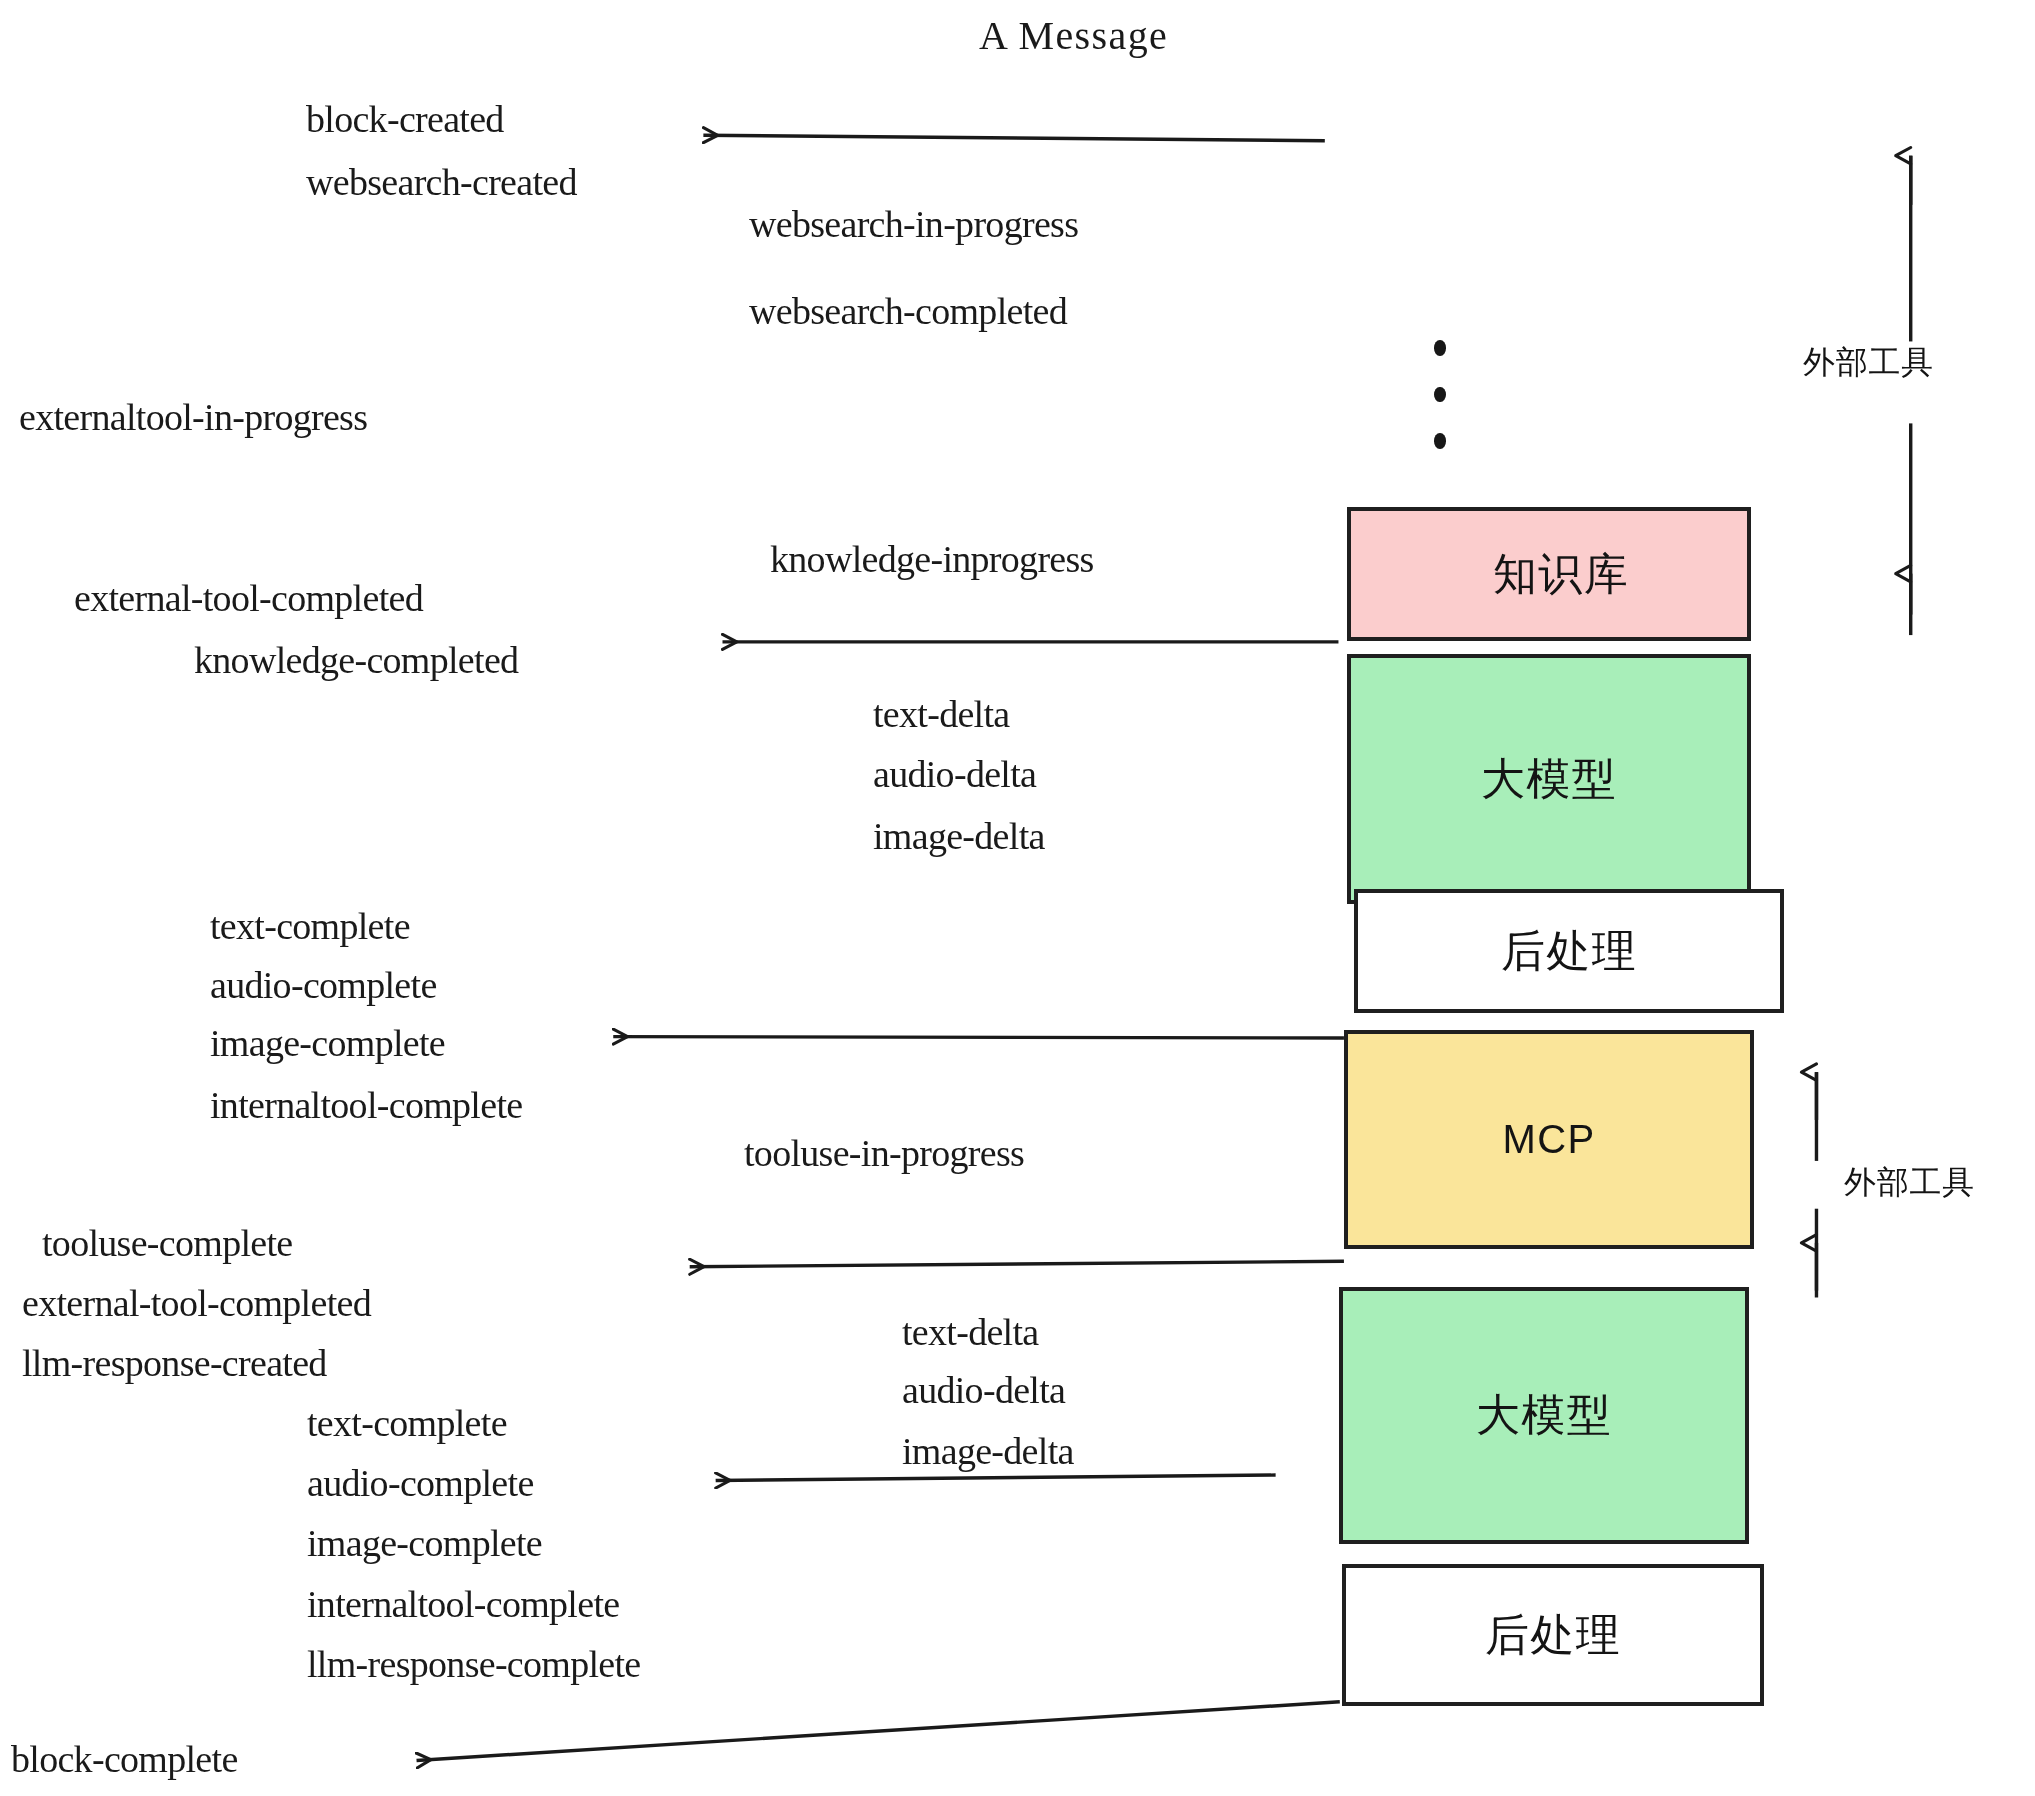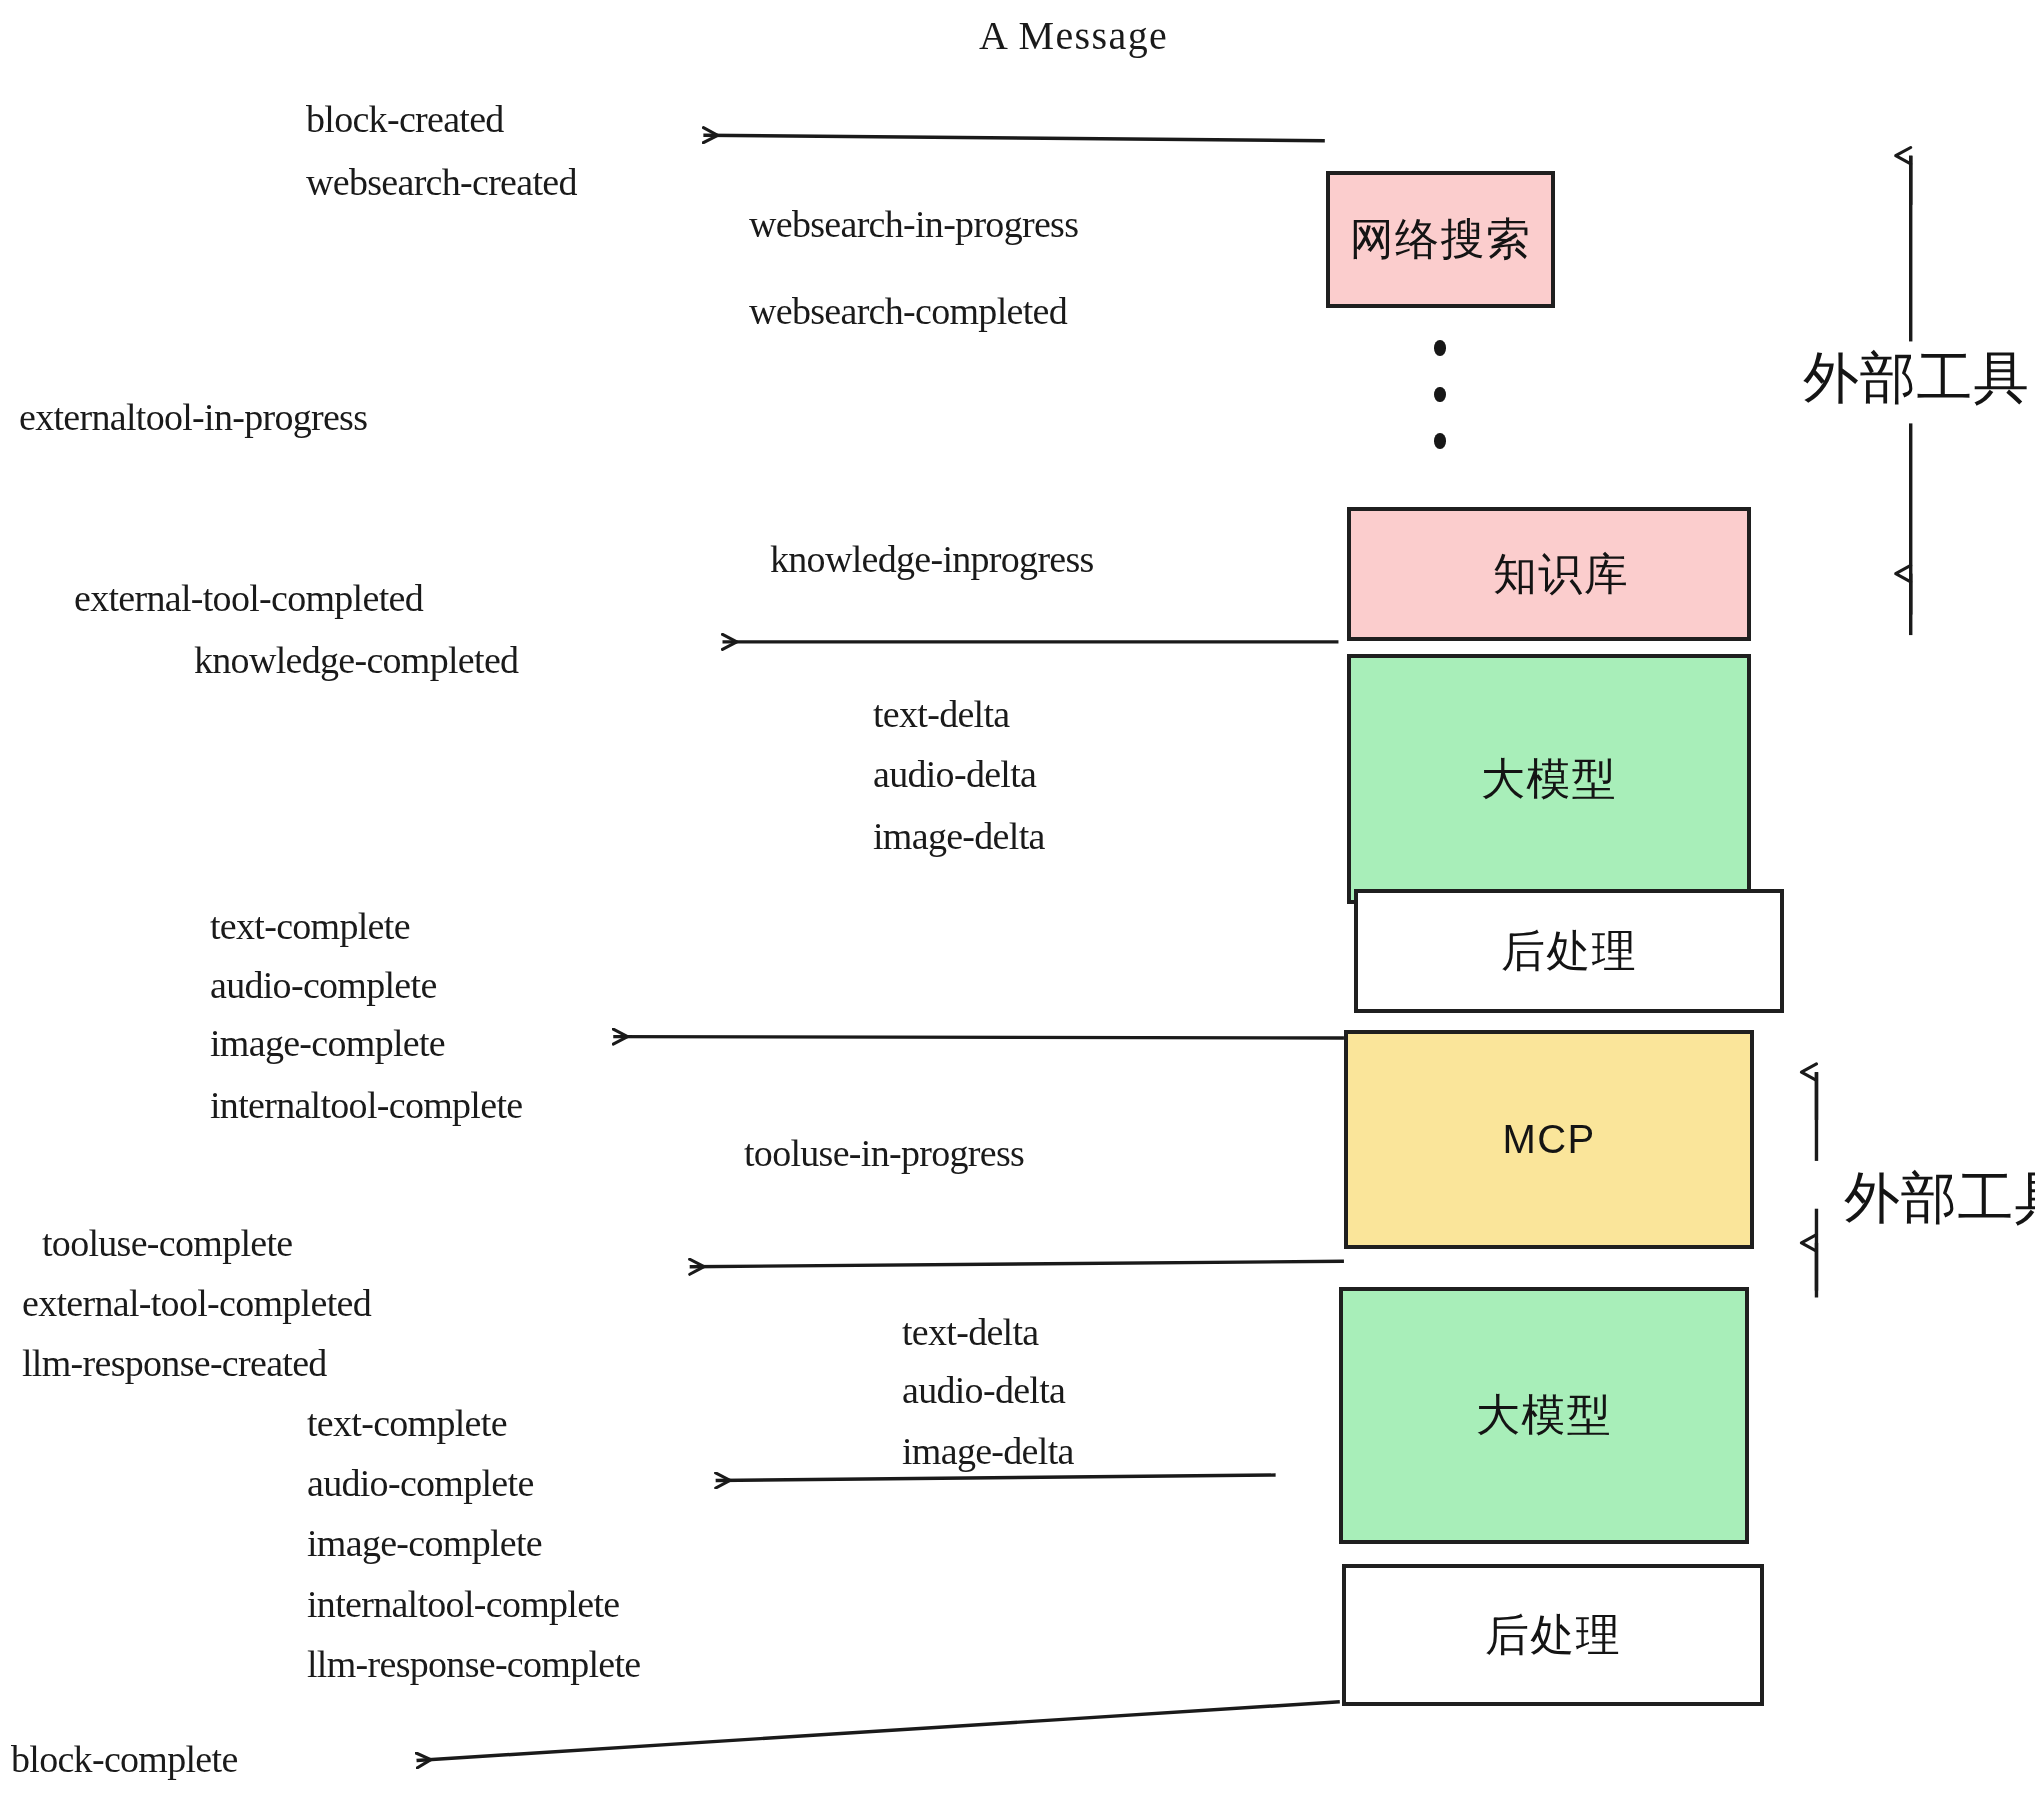--- a/index.html
+++ b/index.html
@@ -60,21 +60,21 @@
     display: block;
     width: 11.6px;
     height: 15.7px;
     background: #171717;
     border-radius: 50%;
   }
   .side-label {
     position: absolute;
     white-space: nowrap;
     font-family: Liberation Sans, sans-serif;
-    font-size: 56px;
+    font-size: 32px;
     color: #141414;
     letter-spacing: 0.7px;
   }
   svg.arrows {
     position: absolute;
     left: 0;
     top: 0;
     width: 2035px;
     height: 1796px;
     pointer-events: none;
@@ -172,23 +172,20 @@
   <div class="lbl" style="left:307px; top:1464px;">audio-complete</div>
 
   <div class="lbl" style="left:307px; top:1524px;">image-complete</div>
 
   <div class="lbl" style="left:307px; top:1585px;">internaltool-complete</div>
 
   <div class="lbl" style="left:307px; top:1645px;">llm-response-complete</div>
 
   <div class="lbl" style="left:11px; top:1740px;">block-complete</div>
 
-  <div class="box" style="left:1326px; top:171px; width:229px; height:137px; background:#fbcdcd;">
-    <span>网络搜索</span>
-  </div>
 
   <div class="dots" style="left:1433px; top:340px; width:13.7px; height:109px;">
     <i></i>
     <i></i>
     <i></i>
   </div>
 
   <div class="box" style="left:1347px; top:507px; width:404px; height:134px; background:#fbcdcd;padding-left:24px;">
     <span>知识库</span>
   </div>

